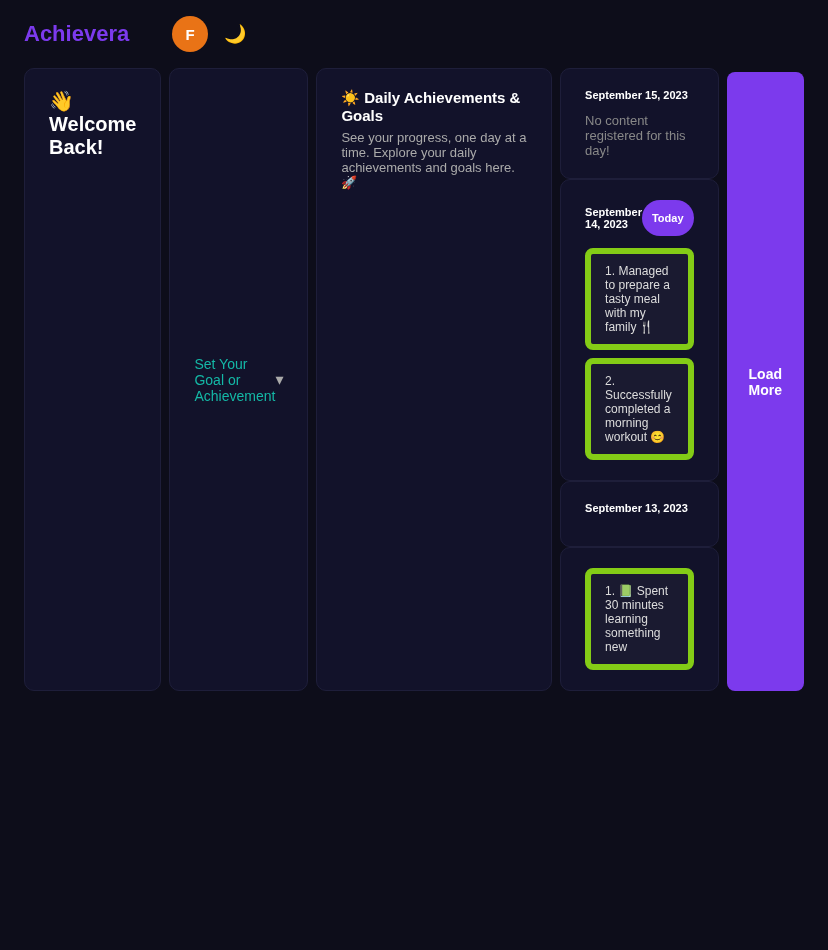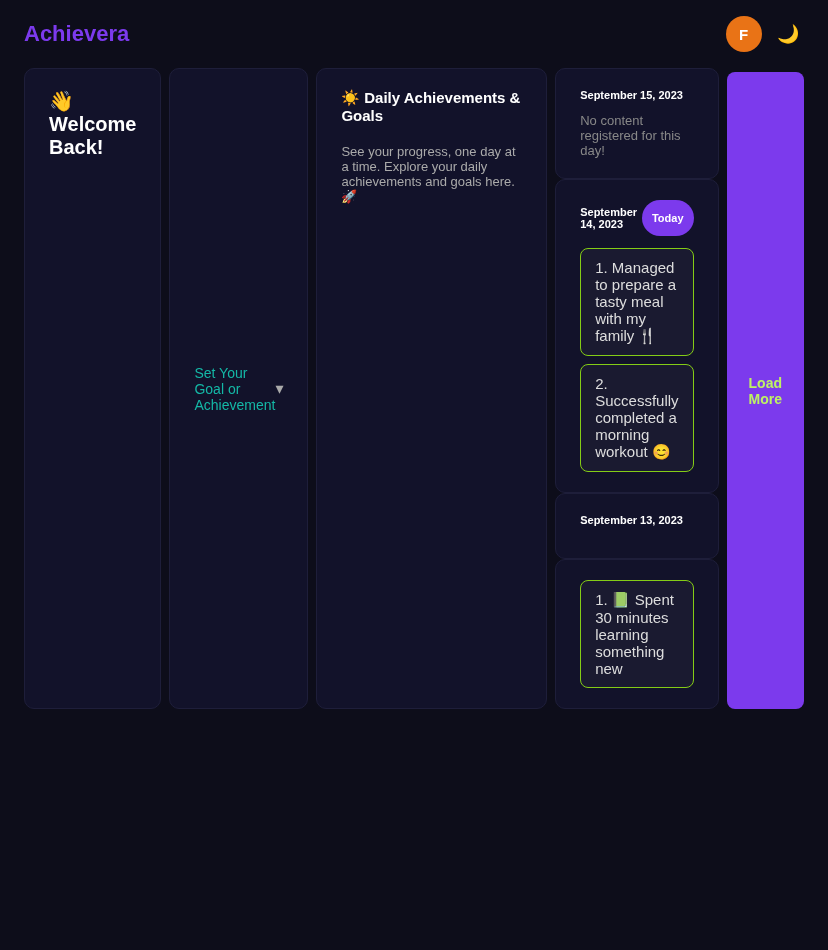--- a/index.html
+++ b/index.html
@@ -9,22 +9,23 @@
       font-family: -apple-system, BlinkMacSystemFont, 'Segoe UI', sans-serif;
       min-height: 950px;
       width: 828px;
       overflow-x: hidden;
     }
 
     
     .header {
       display: flex;
       align-items: center;
-      justify-content: space-between;
+      justify-content: flex-start;
       padding: 16px 24px;
+      gap: 43px;
     }
     .logo {
       font-size: 22px;
       font-weight: 700;
       color: #7c3aed;
     }
     .header-actions {
       display: flex;
       align-items: center;
       gap: 12px;
@@ -85,21 +86,21 @@
     }
     .chevron-icon {
       font-size: 16px;
       color: #aaa;
     }
 
     
     .daily-header-card .section-title {
       font-size: 15px;
       font-weight: 700;
-      margin-bottom: 20px;
+      margin-bottom: 6px;
     }
     .daily-header-card .section-subtitle {
       font-size: 13px;
       color: #aaa;
     }
 
     
     .day-card {
       display: flex;
       flex-direction: column;
@@ -124,40 +125,40 @@
       border-radius: 20px;
     }
     .no-content {
       font-size: 13px;
       color: #888;
     }
 
     
     .achievement-item {
       background-color: #1a1a30;
-      border: 1px solid #84cc16;
+      border: 6px solid #84cc16;
       border-radius: 8px;
       padding: 10px 14px;
-      font-size: 15px;
+      font-size: 12px;
       color: #ddd;
       margin-bottom: 8px;
     }
     .achievement-item:last-child {
       margin-bottom: 0;
     }
 
     
     .load-more-wrapper {
       display: flex;
       justify-content: flex-end;
       margin-top: 4px;
     }
     .load-more-btn {
       background-color: #7c3aed;
-      color: #bef264;
+      color: #ffffff;
       border: none;
       border-radius: 8px;
       padding: 10px 22px;
       font-size: 14px;
       font-weight: 600;
       cursor: pointer;
     }
   </style>
 </head>
 <body>

